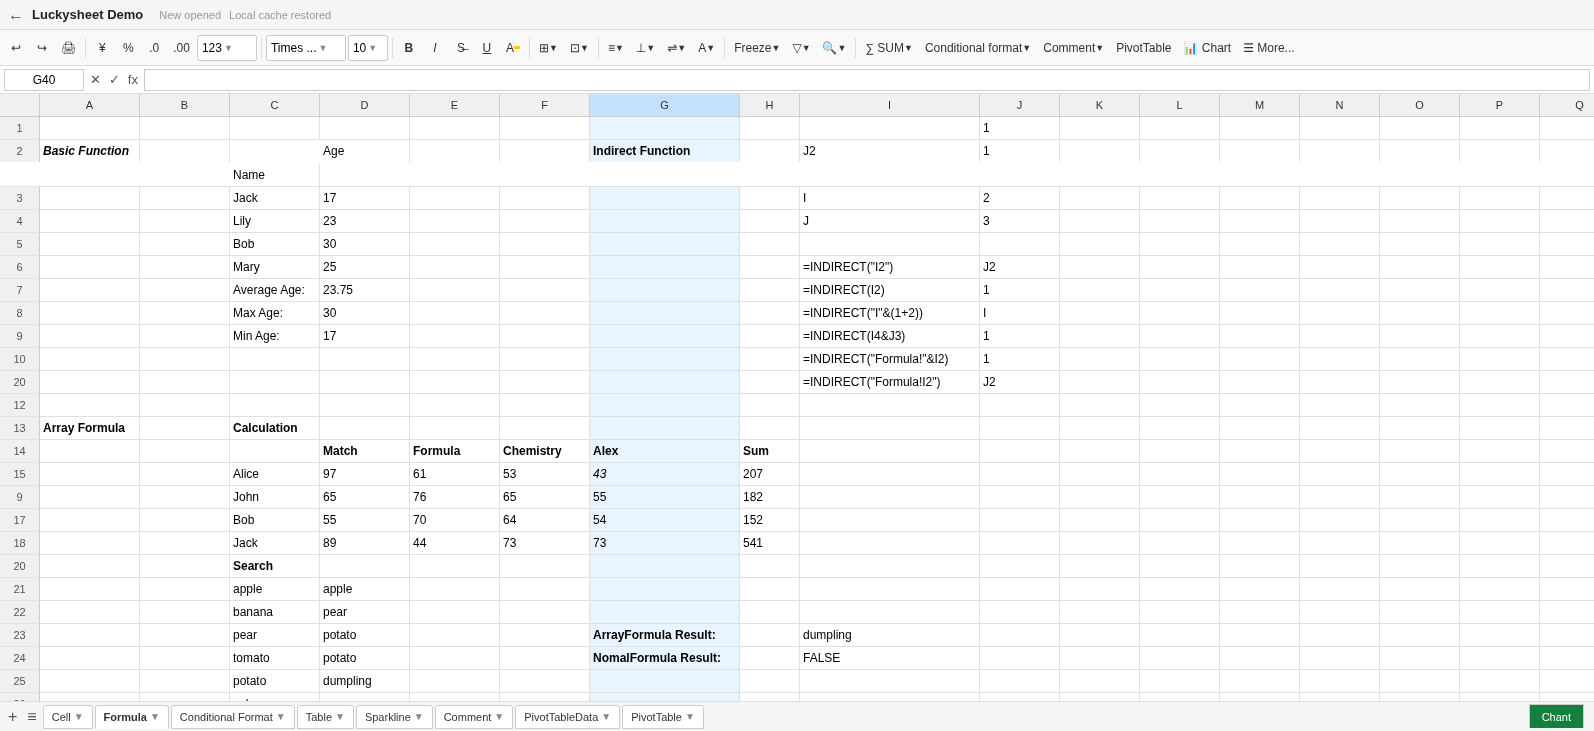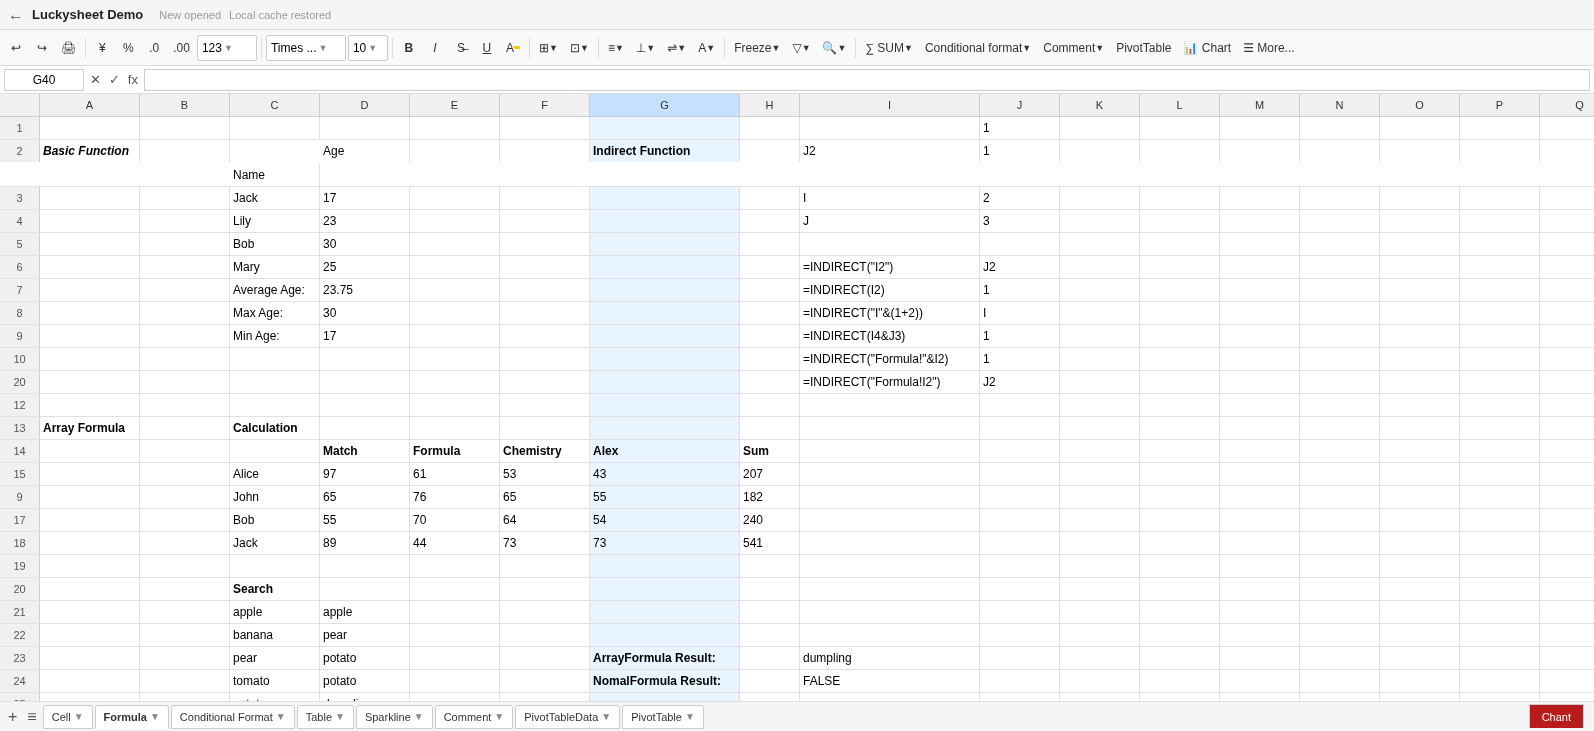--- a/index.html
+++ b/index.html
@@ -112,21 +112,21 @@
     }
     .tab-btn.active { background: #fff; border-bottom-color: #fff; font-weight: bold; }
     .tab-add { cursor: pointer; font-size: 16px; color: #555; padding: 0 4px; }
     .tab-menu { cursor: pointer; font-size: 16px; color: #555; padding: 0 4px; }
     .tab-arrow { font-size: 10px; color: #888; }
     .sheet-tab {
       display: flex; align-items: center; height: 24px; padding: 0 12px;
       border: 1px solid #ccc; border-bottom: none; cursor: pointer;
       font-size: 11px; background: #fff; color: #333; margin-right: 2px;
     }
-    .sheet-tab.active { background: #b91c1c; color: #fff; }
+    .sheet-tab.active { background: #15803d; color: #fff; }
   </style>
 </head>
 <body>
 
 <div id="title-bar">
   <span style="cursor:pointer;font-size:16px;color:#555;">←</span>
   <span style="font-weight:bold;font-size:13px;color:#222;">Luckysheet Demo</span>
   <span style="font-size:11px;color:#999;margin-left:8px;">New opened</span>
   <span style="font-size:11px;color:#999;">Local cache restored</span>
 </div>
@@ -497,21 +497,21 @@
         <div class="cell col-q" style="width: 80px; min-width: 80px; font-size: 12px;"></div>
       </div>
       <div class="grid-row">
         <div class="row-num">15</div>
         <div class="cell col-a" style="width: 100px; min-width: 100px; font-size: 12px;"></div>
         <div class="cell col-b" style="width: 90px; min-width: 90px; font-size: 12px;"></div>
         <div class="cell col-c" style="width: 90px; min-width: 90px; font-size: 12px;">Alice</div>
         <div class="cell col-d" style="width: 90px; min-width: 90px; font-size: 12px;">97</div>
         <div class="cell col-e" style="width: 90px; min-width: 90px; font-size: 12px;">61</div>
         <div class="cell col-f" style="width: 90px; min-width: 90px; font-size: 12px;">53</div>
-        <div class="cell col-g col-g-highlight" style="width: 150px; min-width: 150px; font-size: 12px;">43</div>
+        <div class="cell col-g col-g-highlight" style="width: 150px; min-width: 150px; font-size: 12px; font-style: italic;">43</div>
         <div class="cell col-h" style="width: 60px; min-width: 60px; font-size: 12px;">207</div>
         <div class="cell col-i" style="width: 180px; min-width: 180px; font-size: 12px;"></div>
         <div class="cell col-j" style="width: 80px; min-width: 80px; font-size: 12px;"></div>
         <div class="cell col-k" style="width: 80px; min-width: 80px; font-size: 12px;"></div>
         <div class="cell col-l" style="width: 80px; min-width: 80px; font-size: 12px;"></div>
         <div class="cell col-m" style="width: 80px; min-width: 80px; font-size: 12px;"></div>
         <div class="cell col-n" style="width: 80px; min-width: 80px; font-size: 12px;"></div>
         <div class="cell col-o" style="width: 80px; min-width: 80px; font-size: 12px;"></div>
         <div class="cell col-p" style="width: 80px; min-width: 80px; font-size: 12px;"></div>
         <div class="cell col-q" style="width: 80px; min-width: 80px; font-size: 12px;"></div>
@@ -538,61 +538,41 @@
       </div>
       <div class="grid-row">
         <div class="row-num">17</div>
         <div class="cell col-a" style="width: 100px; min-width: 100px; font-size: 12px;"></div>
         <div class="cell col-b" style="width: 90px; min-width: 90px; font-size: 12px;"></div>
         <div class="cell col-c" style="width: 90px; min-width: 90px; font-size: 12px;">Bob</div>
         <div class="cell col-d" style="width: 90px; min-width: 90px; font-size: 12px;">55</div>
         <div class="cell col-e" style="width: 90px; min-width: 90px; font-size: 12px;">70</div>
         <div class="cell col-f" style="width: 90px; min-width: 90px; font-size: 12px;">64</div>
         <div class="cell col-g col-g-highlight" style="width: 150px; min-width: 150px; font-size: 12px;">54</div>
-        <div class="cell col-h" style="width: 60px; min-width: 60px; font-size: 12px;">240</div>
+        <div class="cell col-h" style="width: 60px; min-width: 60px; font-size: 12px;">152</div>
         <div class="cell col-i" style="width: 180px; min-width: 180px; font-size: 12px;"></div>
         <div class="cell col-j" style="width: 80px; min-width: 80px; font-size: 12px;"></div>
         <div class="cell col-k" style="width: 80px; min-width: 80px; font-size: 12px;"></div>
         <div class="cell col-l" style="width: 80px; min-width: 80px; font-size: 12px;"></div>
         <div class="cell col-m" style="width: 80px; min-width: 80px; font-size: 12px;"></div>
         <div class="cell col-n" style="width: 80px; min-width: 80px; font-size: 12px;"></div>
         <div class="cell col-o" style="width: 80px; min-width: 80px; font-size: 12px;"></div>
         <div class="cell col-p" style="width: 80px; min-width: 80px; font-size: 12px;"></div>
         <div class="cell col-q" style="width: 80px; min-width: 80px; font-size: 12px;"></div>
       </div>
       <div class="grid-row">
         <div class="row-num">18</div>
         <div class="cell col-a" style="width: 100px; min-width: 100px; font-size: 12px;"></div>
         <div class="cell col-b" style="width: 90px; min-width: 90px; font-size: 12px;"></div>
         <div class="cell col-c" style="width: 90px; min-width: 90px; font-size: 12px;">Jack</div>
         <div class="cell col-d" style="width: 90px; min-width: 90px; font-size: 12px;">89</div>
         <div class="cell col-e" style="width: 90px; min-width: 90px; font-size: 12px;">44</div>
         <div class="cell col-f" style="width: 90px; min-width: 90px; font-size: 12px;">73</div>
         <div class="cell col-g col-g-highlight" style="width: 150px; min-width: 150px; font-size: 12px;">73</div>
         <div class="cell col-h" style="width: 60px; min-width: 60px; font-size: 12px;">541</div>
-        <div class="cell col-i" style="width: 180px; min-width: 180px; font-size: 12px;"></div>
-        <div class="cell col-j" style="width: 80px; min-width: 80px; font-size: 12px;"></div>
-        <div class="cell col-k" style="width: 80px; min-width: 80px; font-size: 12px;"></div>
-        <div class="cell col-l" style="width: 80px; min-width: 80px; font-size: 12px;"></div>
-        <div class="cell col-m" style="width: 80px; min-width: 80px; font-size: 12px;"></div>
-        <div class="cell col-n" style="width: 80px; min-width: 80px; font-size: 12px;"></div>
-        <div class="cell col-o" style="width: 80px; min-width: 80px; font-size: 12px;"></div>
-        <div class="cell col-p" style="width: 80px; min-width: 80px; font-size: 12px;"></div>
-        <div class="cell col-q" style="width: 80px; min-width: 80px; font-size: 12px;"></div>
-      </div>
-      <div class="grid-row">
-        <div class="row-num">19</div>
-        <div class="cell col-a" style="width: 100px; min-width: 100px; font-size: 12px;"></div>
-        <div class="cell col-b" style="width: 90px; min-width: 90px; font-size: 12px;"></div>
-        <div class="cell col-c" style="width: 90px; min-width: 90px; font-size: 12px;"></div>
-        <div class="cell col-d" style="width: 90px; min-width: 90px; font-size: 12px;"></div>
-        <div class="cell col-e" style="width: 90px; min-width: 90px; font-size: 12px;"></div>
-        <div class="cell col-f" style="width: 90px; min-width: 90px; font-size: 12px;"></div>
-        <div class="cell col-g col-g-highlight" style="width: 150px; min-width: 150px; font-size: 12px;"></div>
-        <div class="cell col-h" style="width: 60px; min-width: 60px; font-size: 12px;"></div>
         <div class="cell col-i" style="width: 180px; min-width: 180px; font-size: 12px;"></div>
         <div class="cell col-j" style="width: 80px; min-width: 80px; font-size: 12px;"></div>
         <div class="cell col-k" style="width: 80px; min-width: 80px; font-size: 12px;"></div>
         <div class="cell col-l" style="width: 80px; min-width: 80px; font-size: 12px;"></div>
         <div class="cell col-m" style="width: 80px; min-width: 80px; font-size: 12px;"></div>
         <div class="cell col-n" style="width: 80px; min-width: 80px; font-size: 12px;"></div>
         <div class="cell col-o" style="width: 80px; min-width: 80px; font-size: 12px;"></div>
         <div class="cell col-p" style="width: 80px; min-width: 80px; font-size: 12px;"></div>
         <div class="cell col-q" style="width: 80px; min-width: 80px; font-size: 12px;"></div>
       </div>

